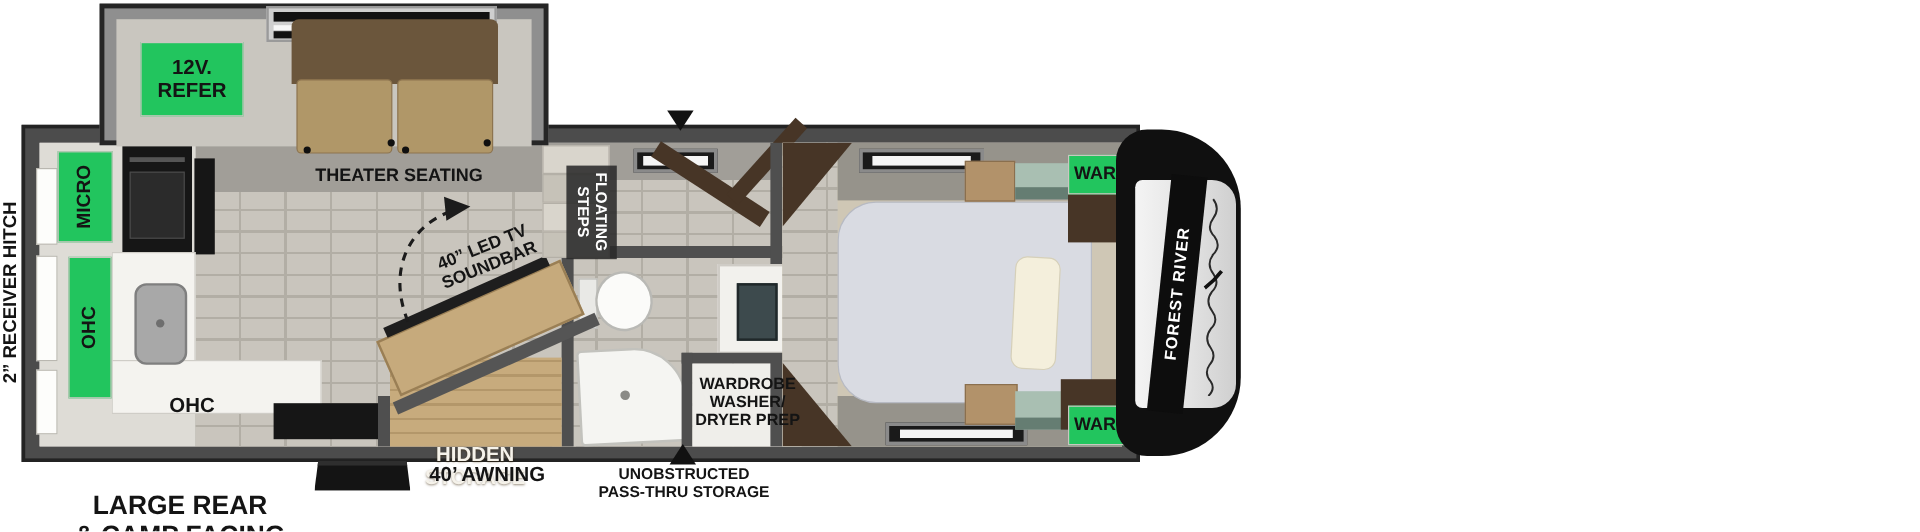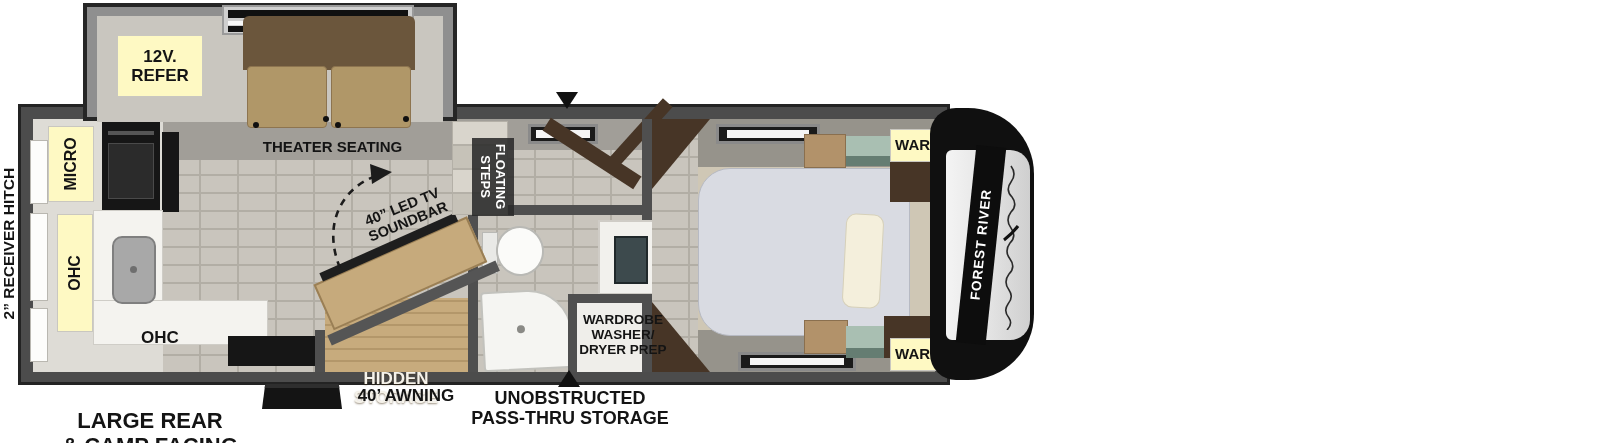--- a/index.html
+++ b/index.html
@@ -20,21 +20,21 @@
   
   .tile{background-color:#c9c5bd;
         background-image:
          repeating-linear-gradient(0deg, rgba(255,255,255,0) 0 16px, #b2aea5 16px 18px),
          repeating-linear-gradient(90deg, rgba(255,255,255,0) 0 36px, #b2aea5 36px 38px);}
   .shade{background:#a19e98;}
   .kitchen-floor{left:33px;top:119px;width:130px;height:253px;background:#dedcd6;}
   .wood{background-color:#c7ab7d;
         background-image:repeating-linear-gradient(0deg, rgba(0,0,0,0) 0 10px, #b3976a 10px 12px);}
   
-  .whitebox{background:#fef9c3;border:1px solid #c9c7c0;box-sizing:border-box;}
+  .whitebox{background:#22c55e;border:1px solid #c9c7c0;box-sizing:border-box;}
   .blackbox{background:#161616;}
   .counter{background:#f4f3ef;border:1px solid #cfcdc7;box-sizing:border-box;}
   .sofa-back{background:#6b563c;border-radius:6px 6px 0 0;}
   .sofa-seat{background:#b09768;border:1px solid #8d744f;box-sizing:border-box;}
   .dot{width:6px;height:6px;border-radius:50%;background:#101010;}
   .skylight{background:#1a1a1a;border:3px solid #8a8a8a;box-sizing:border-box;}
   .skylight .pane{position:absolute;left:8%;top:22%;width:84%;height:56%;background:#f5f5f5;}
   .darkwood{background:#473526;}
   .teal{background:#a9bfb2;border-bottom:10px solid #657d72;box-sizing:border-box;}
   .woodcab{background:#b2926a;border:1px solid #8a6f4e;box-sizing:border-box;}
@@ -209,21 +209,21 @@
     <div class="lbl" style="position:static;font-size:13.5px;color:#fff;letter-spacing:1px;transform:rotate(-90deg);white-space:nowrap;">FOREST RIVER</div>
   </div>
   <svg class="abs" style="left:1000px;top:162px;width:22px;height:168px;" viewBox="0 0 22 168">
     <path d="M 11 4 q 6 8 0 16 q -6 8 1 15 q 6 8 -1 15 q -6 8 0 16 q 6 8 -1 15 q -6 8 0 16 q 6 8 -1 15 q -6 8 0 16 q 5 7 -1 14 q -5 7 1 14 q 4 6 -2 12" fill="none" stroke="#2a2a2a" stroke-width="1.6"></path>
     <path d="M 4 78 q 8 -6 14 -14" fill="none" stroke="#111" stroke-width="3"></path>
   </svg>
 
   <div class="abs arrow-down" style="left:556px;top:92px;"></div>
 
   <div class="abs arrow-up" style="left:558px;top:370px;"></div>
-  <div class="lbl" style="left:448px;top:388px;width:244px;font-size:18px;">UNOBSTRUCTED
+  <div class="lbl" style="left:448px;top:388px;width:244px;font-size:13px;">UNOBSTRUCTED
 PASS-THRU STORAGE</div>
 
   <div class="abs" style="left:262px;top:384px;width:80px;height:25px;background:#141414;border-top:4px solid #2e2e2e;clip-path:polygon(4% 0,96% 0,100% 100%,0 100%);box-sizing:border-box;"></div>
   <div class="lbl" style="left:340px;top:386px;width:132px;font-size:17px;">40’ AWNING</div>
 
   <div class="lbl" style="left:52px;top:409px;width:196px;font-size:22px;">LARGE REAR
 &amp; CAMP FACING
 WINDOWS</div>
 
   <div class="lbl" style="left:-91px;top:235px;width:200px;font-size:15.5px;transform:rotate(-90deg);white-space:nowrap;">2” RECEIVER HITCH</div>

